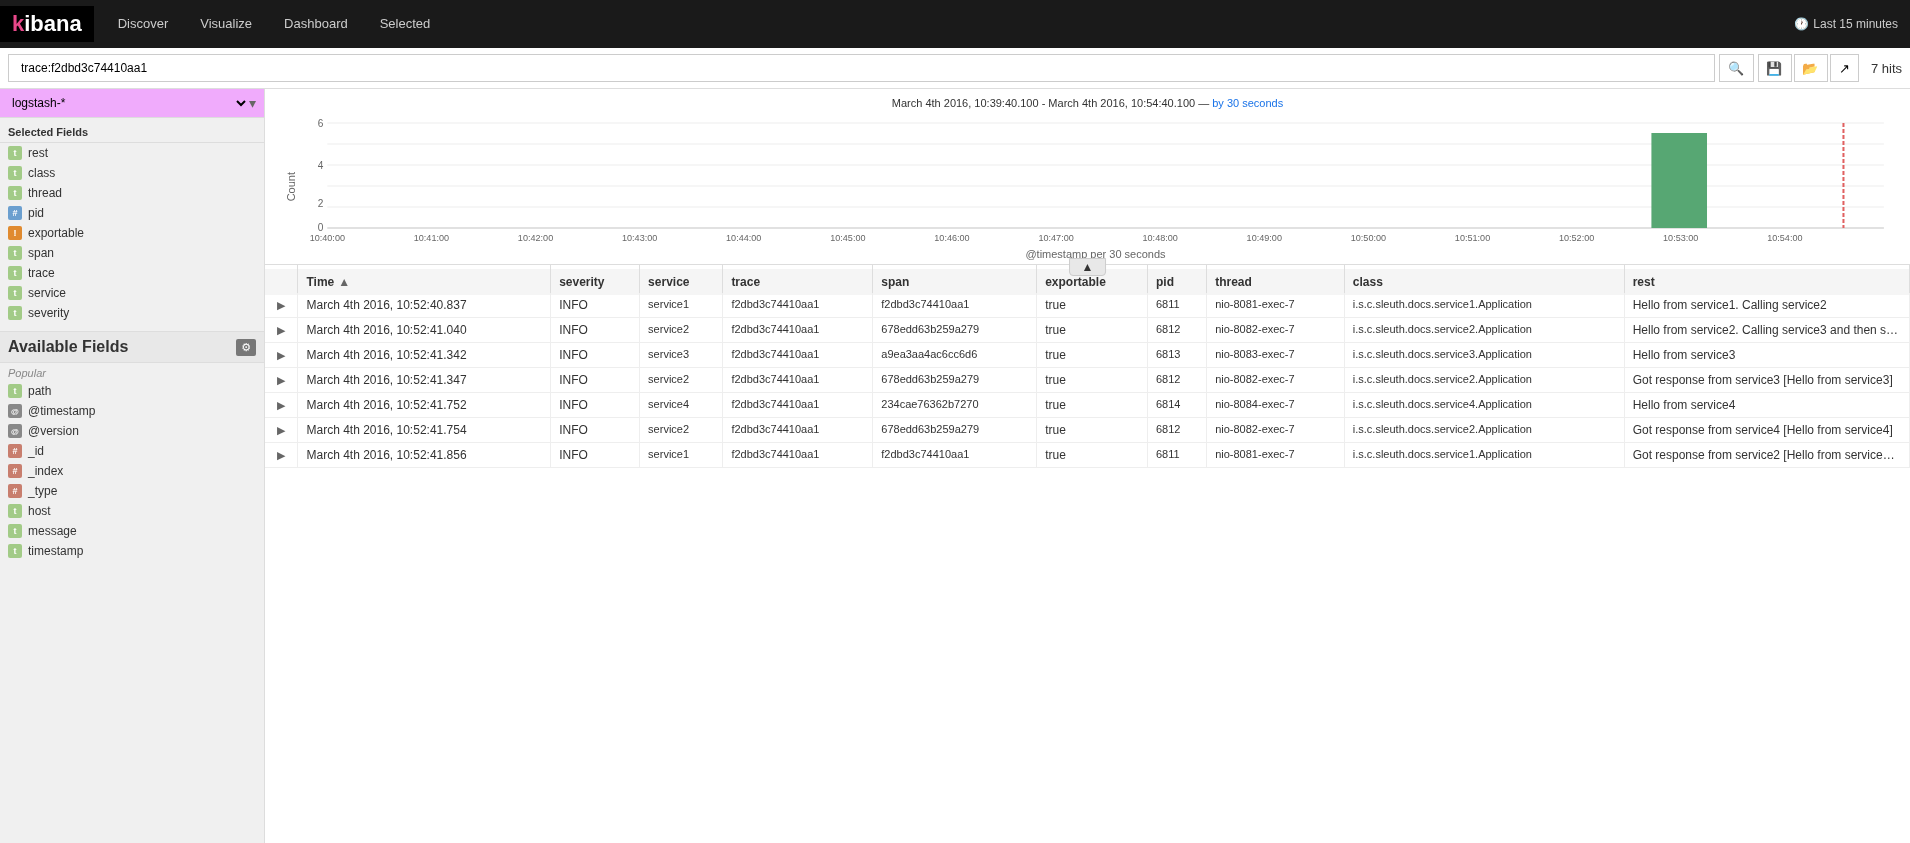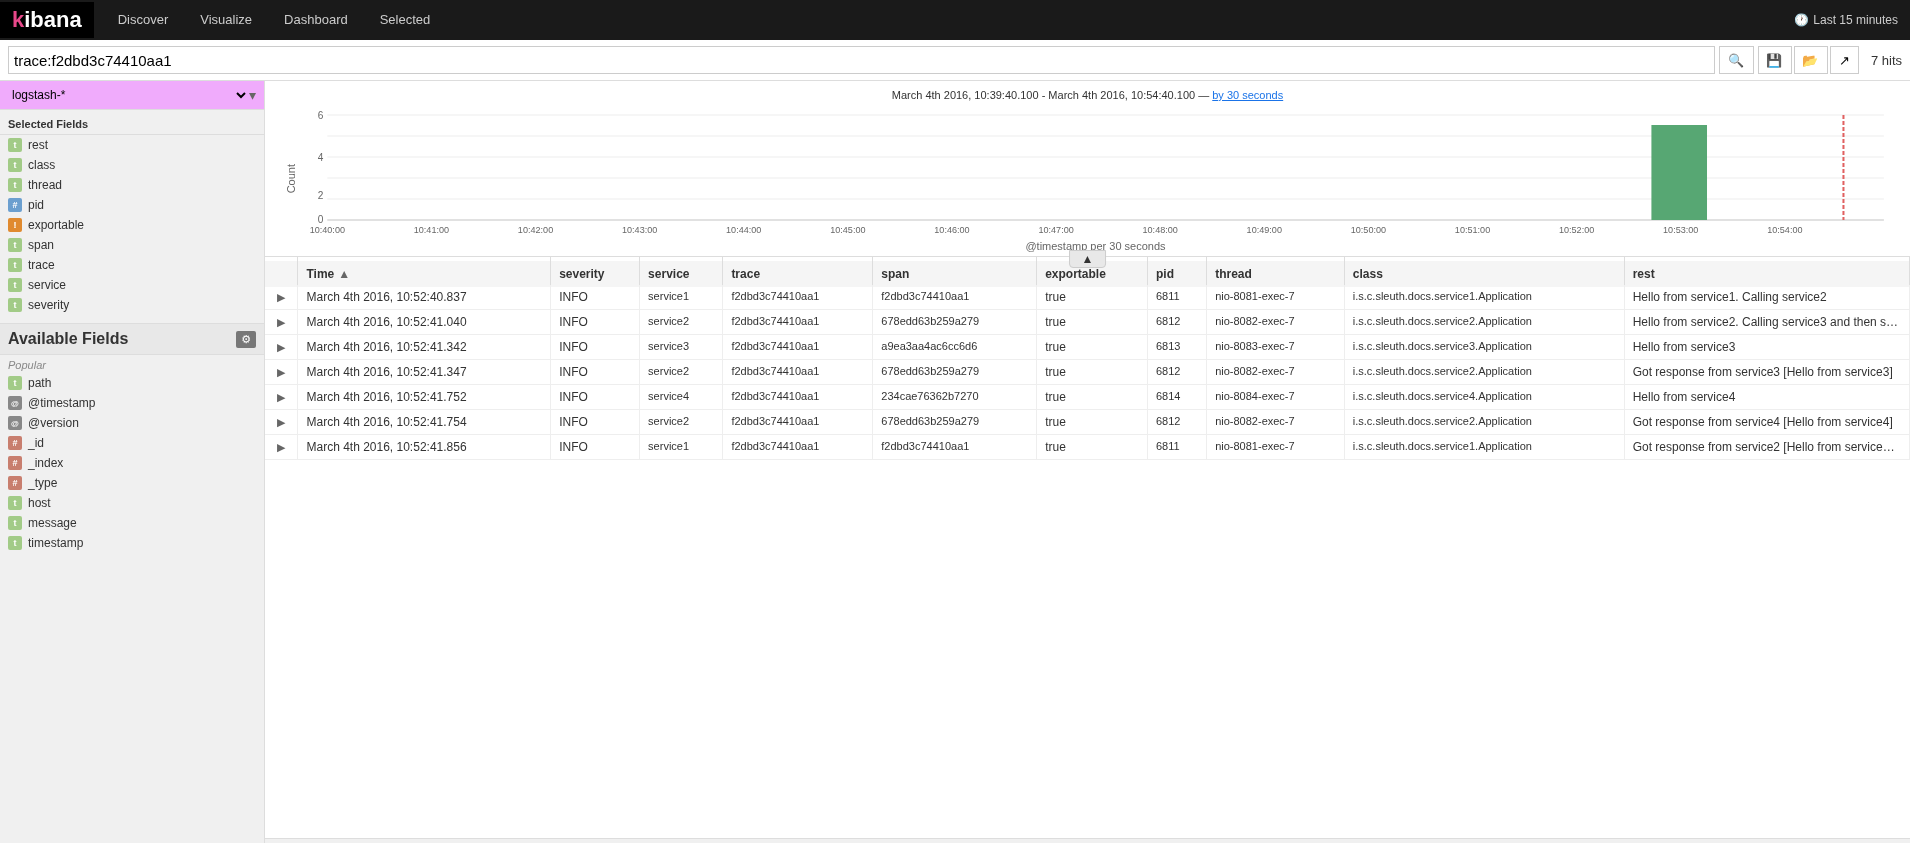--- a/index.html
+++ b/index.html
@@ -1,20 +1,20 @@
 <!DOCTYPE html>
 <html><head>
   <meta charset="utf-8">
   <style>
     * { box-sizing: border-box; margin: 0; padding: 0; }
     body { font-family: Arial, sans-serif; font-size: 12px; background: #f5f5f5; color: #333; overflow: hidden; }
 
     
     .top-nav {
-      display: flex; align-items: center; background: #1a1a1a; height: 40px;
+      display: flex; align-items: center; background: #1a1a1a; height: 48px;
       padding: 0 0 0 0; position: relative;
     }
     .kibana-logo {
       display: flex; align-items: center; background: #000; height: 36px; padding: 0 12px;
       margin-right: 8px;
     }
     .kibana-logo .k-letters { font-size: 22px; font-weight: bold; }
     .kibana-logo .k-k { color: #e8488a; }
     .kibana-logo .k-ibana { color: #fff; }
     .nav-item {
@@ -24,21 +24,21 @@
     .nav-spacer { flex: 1; }
     .nav-right { display: flex; align-items: center; color: #ccc; font-size: 12px; padding: 0 12px; }
     .nav-right .clock-icon { margin-right: 4px; }
 
     
     .search-bar {
       display: flex; align-items: center; background: #fff; border-bottom: 1px solid #ddd;
       padding: 6px 8px; gap: 4px;
     }
     .search-input {
-      flex: 1; border: 1px solid #ccc; padding: 4px 5px; font-size: 15px;
+      flex: 1; border: 1px solid #ccc; padding: 4px 12px; font-size: 12px;
       height: 28px; outline: none;
     }
     .search-btn {
       background: #fff; border: 1px solid #ccc; padding: 4px 8px; cursor: pointer;
       height: 28px; font-size: 13px;
     }
     .search-actions { display: flex; gap: 2px; }
     .action-btn {
       background: #fff; border: 1px solid #ccc; padding: 3px 8px; cursor: pointer;
       font-size: 13px; height: 28px;
@@ -101,21 +101,21 @@
     .content-area { flex: 1; display: flex; flex-direction: column; overflow: hidden; }
 
     
     .chart-area {
       background: #fff; border-bottom: 1px solid #ddd; padding: 8px 16px 4px;
       position: relative; min-height: 170px;
     }
     .chart-title-bar {
       text-align: center; font-size: 11px; color: #333; margin-bottom: 4px;
     }
-    .chart-title-bar a { color: #1a73e8; text-decoration: underline; cursor: pointer; text-align: right; }
+    .chart-title-bar a { color: #1a73e8; cursor: pointer; text-align: right; }
     .chart-wrapper { display: flex; align-items: stretch; position: relative; }
     .chart-y-label {
       writing-mode: vertical-rl; transform: rotate(180deg);
       font-size: 11px; color: #666; padding-right: 4px; align-self: center;
     }
     .chart-svg-container { flex: 1; position: relative; }
     .chart-collapse-btn {
       position: absolute; bottom: -12px; left: 50%; transform: translateX(-50%);
       background: #e8e8e8; border: 1px solid #ccc; border-radius: 0 0 4px 4px;
       padding: 1px 12px; cursor: pointer; font-size: 12px; z-index: 10;

